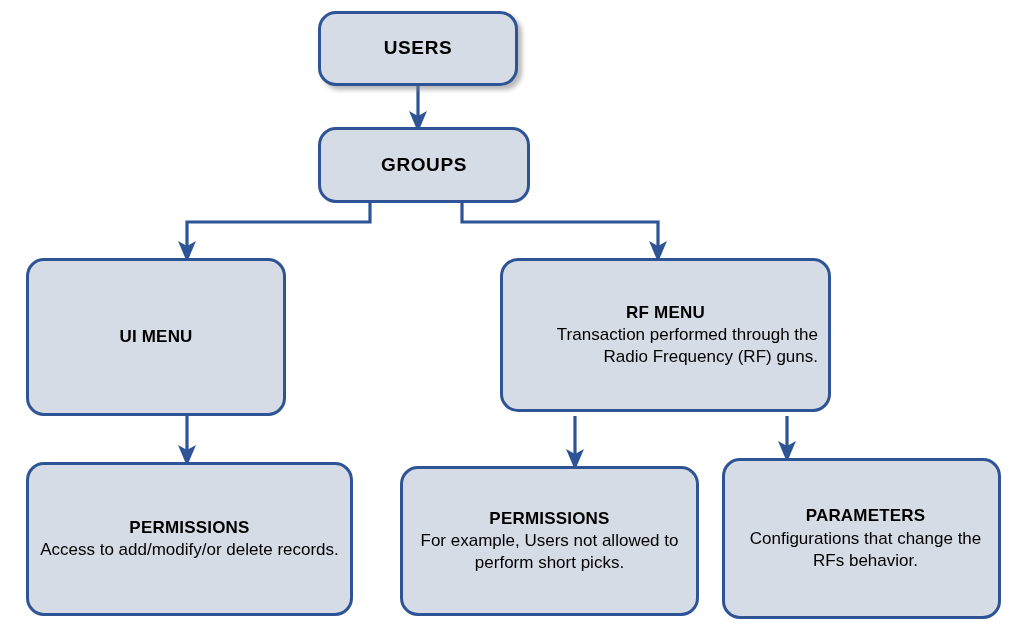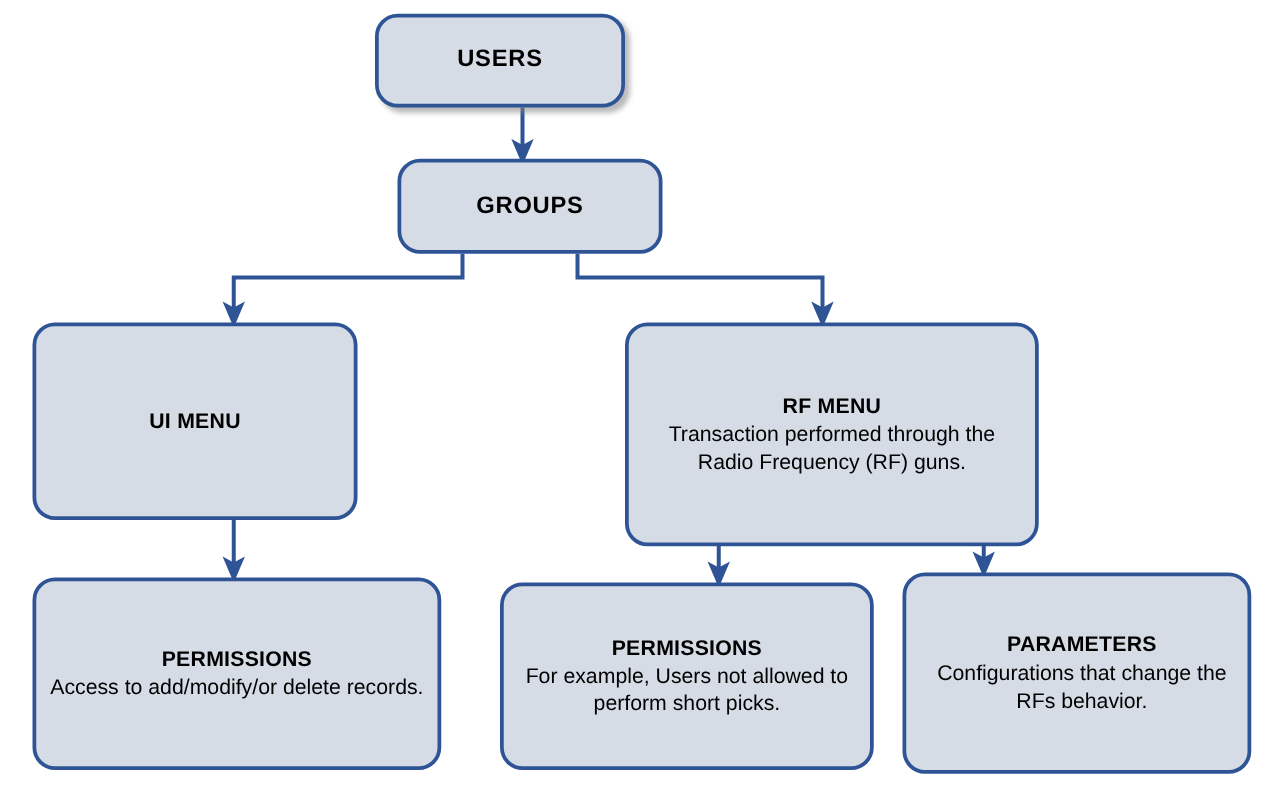--- a/index.html
+++ b/index.html
@@ -55,24 +55,24 @@
     letter-spacing: 0.6px;
   }
   .node-desc {
     font-weight: normal;
     font-size: 17px;
     line-height: 1.29;
     margin-top: 1px;
     white-space: pre-line;
   }
   
-  #node-users    { left: 300px; top: 11px;  width: 200px; height: 75px; }
+  #node-users    { left: 318px; top: 11px;  width: 200px; height: 75px; }
   #node-groups   { left: 318px; top: 127px; width: 212px; height: 76px; }
   #node-ui-menu  { left: 26px;  top: 258px; width: 260px; height: 158px; }
-  #node-rf-menu  { left: 500px; top: 258px; width: 331px; height: 179px; }
+  #node-rf-menu  { left: 500px; top: 258px; width: 331px; height: 154px; text-align: right; }
   #node-perm-ui  { left: 26px;  top: 462px; width: 327px; height: 154px; }
   #node-perm-rf  { left: 400px; top: 466px; width: 299px; height: 150px; }
   #node-params   { left: 722px; top: 458px; width: 279px; height: 161px; padding-left: 18px; }
 </style>
 </head>
 <body>
 
 <div id="diagram">
 
   <svg id="connector-layer" viewBox="0 0 1012 633" width="1012" height="633" xmlns="http://www.w3.org/2000/svg">

